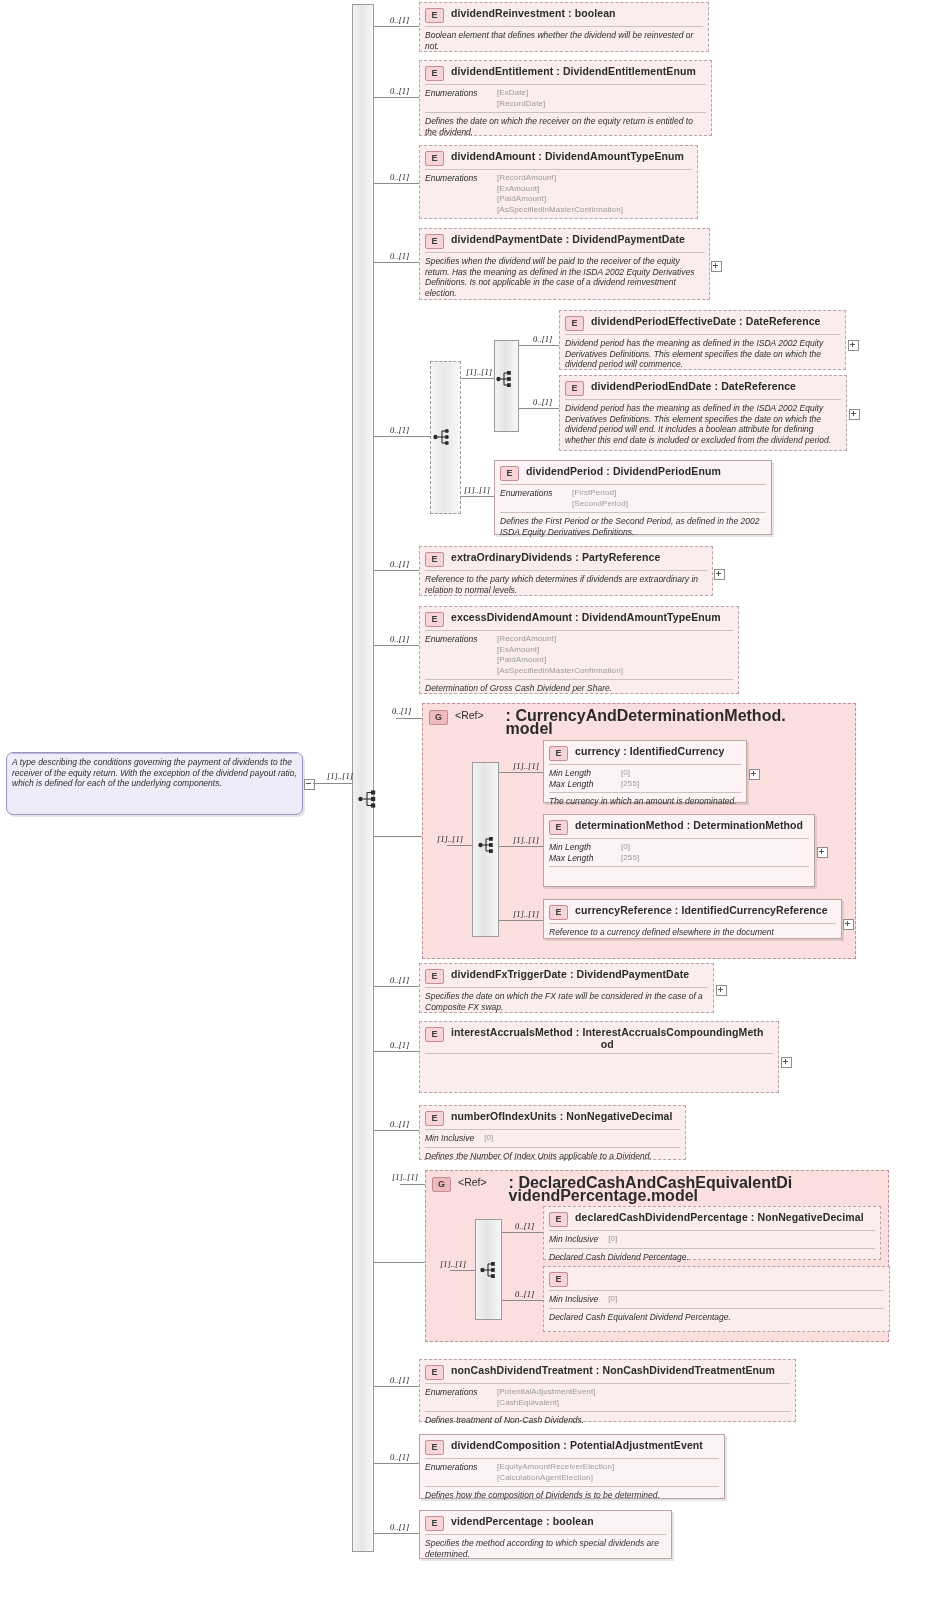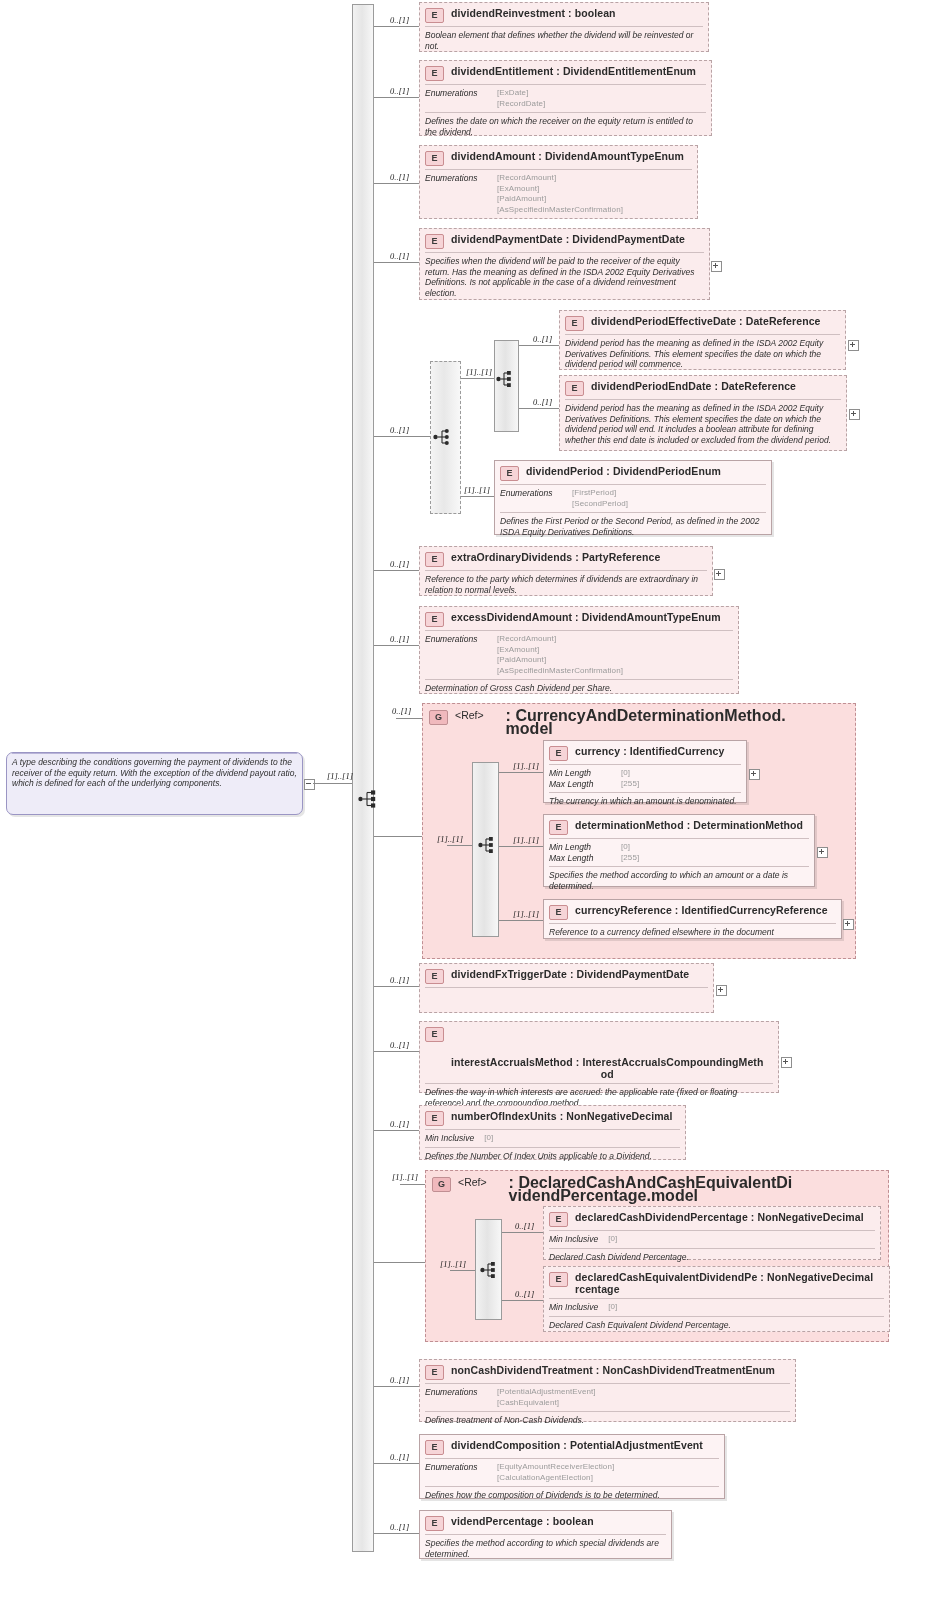--- a/index.html
+++ b/index.html
@@ -333,21 +333,20 @@
       <div class="flcol">
         <span class="fl">Min Length</span>
         <span class="fl">Max Length</span>
       </div>
       <div class="fvcol">
         <span class="fv">[0]</span>
         <span class="fv">[255]</span>
       </div>
     </div>
     <div class="rule"></div>
-    <div class="doc">Specifies the method according to which an amount or a date is determined.</div>
   </div>
   <div class="hdl plus" style="left:817px;top:847px;"></div>
 
   <div class="ln lnh" style="left:499px;top:920px;width:44px;"></div>
   <div class="card" style="left:513px;top:909px;">[1]..[1]</div>
   <div class="nbox solid shadow" style="left:543px;top:899px;width:299px;height:40px;">
     <div class="hdr">
       <span class="tag">E</span>
       <span class="ttl"><span>currencyReference</span> : <span>IdentifiedCurrencyReference</span></span>
     </div>
@@ -357,36 +356,35 @@
   <div class="hdl plus" style="left:843px;top:919px;"></div>
 
   <div class="ln lnh" style="left:374px;top:986px;width:45px;"></div>
   <div class="card" style="left:390px;top:975px;">0..[1]</div>
   <div class="nbox" style="left:419px;top:963px;width:295px;height:50px;">
     <div class="hdr">
       <span class="tag">E</span>
       <span class="ttl"><span>dividendFxTriggerDate</span> : <span>DividendPaymentDate</span></span>
     </div>
     <div class="rule"></div>
+    <div class="doc">Specifies the date on which the FX rate will be considered in the case of a Composite FX swap.</div>
   </div>
   <div class="hdl plus" style="left:716px;top:985px;"></div>
 
   <div class="ln lnh" style="left:374px;top:1051px;width:45px;"></div>
   <div class="card" style="left:390px;top:1040px;">0..[1]</div>
   <div class="nbox" style="left:419px;top:1021px;width:360px;height:72px;">
     <div class="hdr">
       <span class="tag">E</span>
-      <span class="ttl" style="text-align:center;display:inline-block;margin-top:30px;">
+      <span class="ttl" style="text-align:center;display:inline-block;">
         <span>interestAccrualsMethod</span> : <span>InterestAccrualsCompoundingMeth</span><br>
         <span style="display:block;text-align:center;">od</span>
       </span>
     </div>
     <div class="rule"></div>
-    <div class="doc" style="white-space:pre-line;">Defines the way in which interests are accrued: the applicable rate (fixed or floating reference) and the compounding method.
-FpML entity</div>
   </div>
   <div class="hdl plus" style="left:781px;top:1057px;"></div>
 
   <div class="ln lnh" style="left:374px;top:1130px;width:45px;"></div>
   <div class="card" style="left:390px;top:1119px;">0..[1]</div>
   <div class="nbox" style="left:419px;top:1105px;width:267px;height:55px;">
     <div class="hdr">
       <span class="tag">E</span>
       <span class="ttl"><span>numberOfIndexUnits</span> : <span>NonNegativeDecimal</span></span>
     </div>
@@ -451,24 +449,20 @@
     </div>
     <div class="rule"></div>
     <div class="doc">Declared Cash Dividend Percentage.</div>
   </div>
 
   <div class="ln lnh" style="left:502px;top:1300px;width:41px;"></div>
   <div class="card" style="left:515px;top:1289px;">0..[1]</div>
   <div class="nbox" style="left:543px;top:1266px;width:347px;height:66px;">
     <div class="hdr">
       <span class="tag">E</span>
-      <span class="ttl">
-        <span>declaredCashEquivalentDividendPe</span> : <span>NonNegativeDecimal</span><br>
-        <span>rcentage</span>
-      </span>
     </div>
     <div class="rule"></div>
     <div class="facets">
       <div class="flcol" style="min-width:0">
           <span class="fl">Min Inclusive</span>
         </div>
       <div class="fvcol">
           <span class="fv">[0]</span>
         </div>
     </div>

